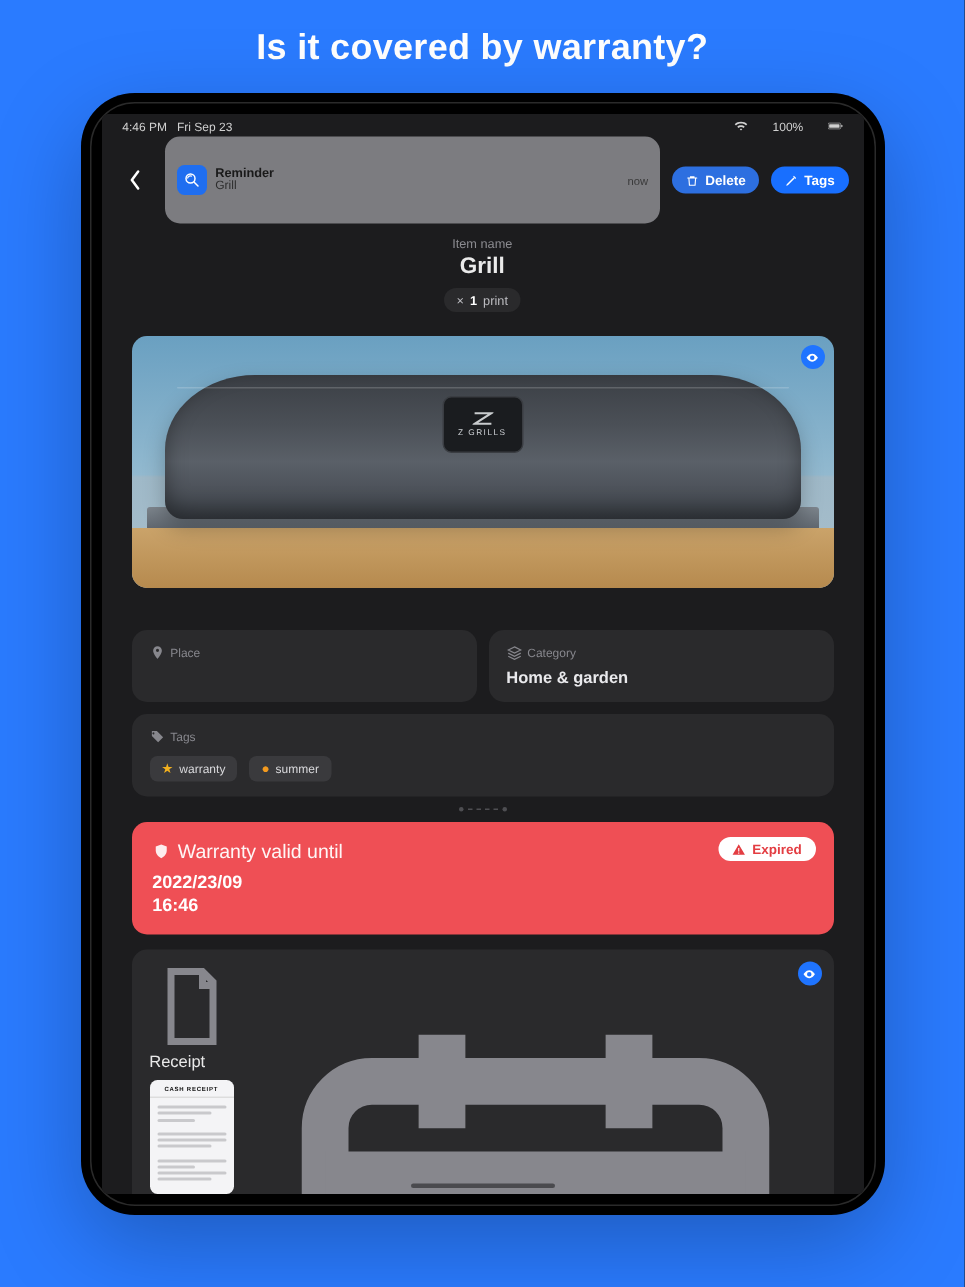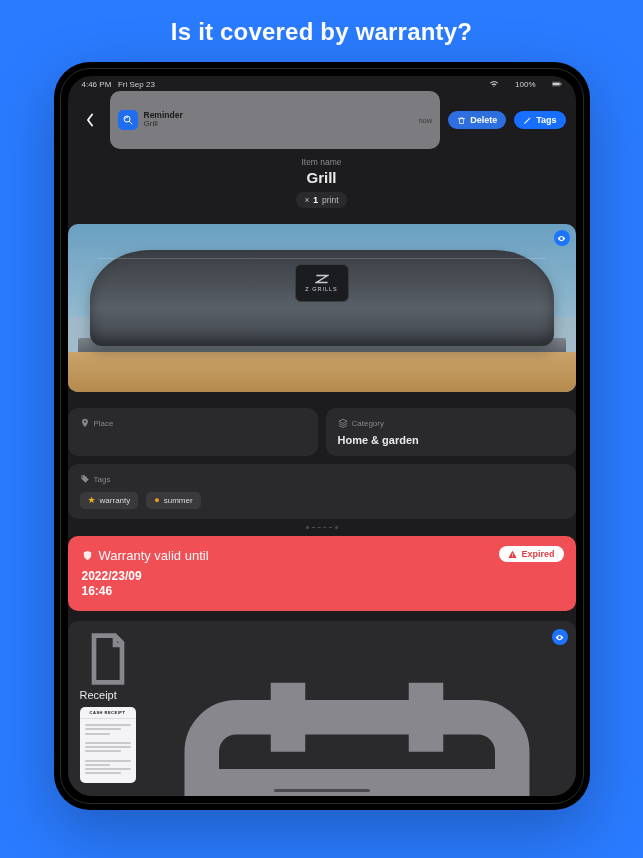--- a/index.html
+++ b/index.html
@@ -28,21 +28,21 @@
     padding: 14px;
     box-shadow: 0 18px 40px rgba(0,0,0,.25) inset, 0 20px 60px rgba(0,0,0,.25);
     position: relative;
   }
   .device::before{
     content:"";position:absolute;inset:6px;border-radius:30px;border:1px solid #2a2a2a;pointer-events:none;
   }
   .screen {
     width: 100%; height: 100%;
     background: #1c1c1e;
-    border-radius: 24px;
+    border-radius: 4px;
     overflow: hidden;
     color: #eaeaea;
     font-size: 11px;
     position: relative;
   }
 
   
   .statusbar {
     display:flex; justify-content:space-between; align-items:center;
     padding: 4px 14px 0; font-size: 8px; color:#d0d0d0; font-weight:500;
@@ -69,21 +69,21 @@
   .notif .sub  {font-size:8px;color:#2d2d2d;}
   .notif .when {margin-left:auto;font-size:7.5px;color:#3a3a3a;}
   .pill {
     border:none;border-radius:11px;padding:4px 9px;font-size:9px;font-weight:600;display:flex;align-items:center;gap:4px;color:#fff;
   }
   .pill.delete{background:#2d6fe0;}
   .pill.edit{background:#186fff;}
   .pill svg{width:9px;height:9px;fill:#fff;}
 
   
-  .content{ padding: 0 0 10px; height: calc(100% - 44px); overflow:hidden; }
+  .content{ padding: 0 20px 10px; height: calc(100% - 44px); overflow:hidden; }
   .itemhead{ text-align:center; padding: 2px 0 6px; }
   .itemhead .lbl{ font-size:8.5px; color:#8b8b90; }
   .itemhead .nm{ font-size:15px; font-weight:700; margin-top:2px; }
   .unitchip{
     display:inline-flex;align-items:center;gap:4px;background:#2a2a2c;border-radius:10px;
     padding:3px 8px;font-size:8.5px;color:#bdbdc2;margin-top:6px;
   }
   .unitchip b{color:#fff;font-weight:700;}
 
   .photo{
@@ -107,21 +107,21 @@
   }
   .photo .badge svg{width:14px;height:10px;fill:#c9ccce;}
   .photo .badge span{font-size:5.5px;letter-spacing:1px;}
   .photo .shelf{position:absolute;left:10px;right:10px;bottom:36px;height:18px;border-radius:2px;background:linear-gradient(#7d858d,#585f67);} 
   .photo .eye{
     position:absolute;top:6px;right:6px;width:16px;height:16px;border-radius:50%;
     background:#1f74ff;display:flex;align-items:center;justify-content:center;
   }
   .photo .eye svg{width:9px;height:9px;fill:#fff;}
 
-  .grid2{display:grid;grid-template-columns:1fr 1fr;gap:8px;margin-top:16px;}
+  .grid2{display:grid;grid-template-columns:1fr 1fr;gap:8px;margin-top:28px;}
   .card{
     background:#2a2a2c;border-radius:10px;padding:10px 12px;
   }
   .card .clabel{font-size:8px;color:#87878d;display:flex;align-items:center;gap:4px;}
   .card .clabel svg{width:10px;height:10px;fill:#87878d;}
   .card .cval{font-size:11px;font-weight:600;color:#e9e9ec;margin-top:6px;}
 
   .tagcard{margin-top:8px;}
   .tagrow{display:flex;gap:8px;margin-top:8px;}
   .tag{background:#3a3a3d;border-radius:5px;padding:4px 8px;font-size:8px;color:#d9d9dc;display:flex;align-items:center;gap:4px;}

